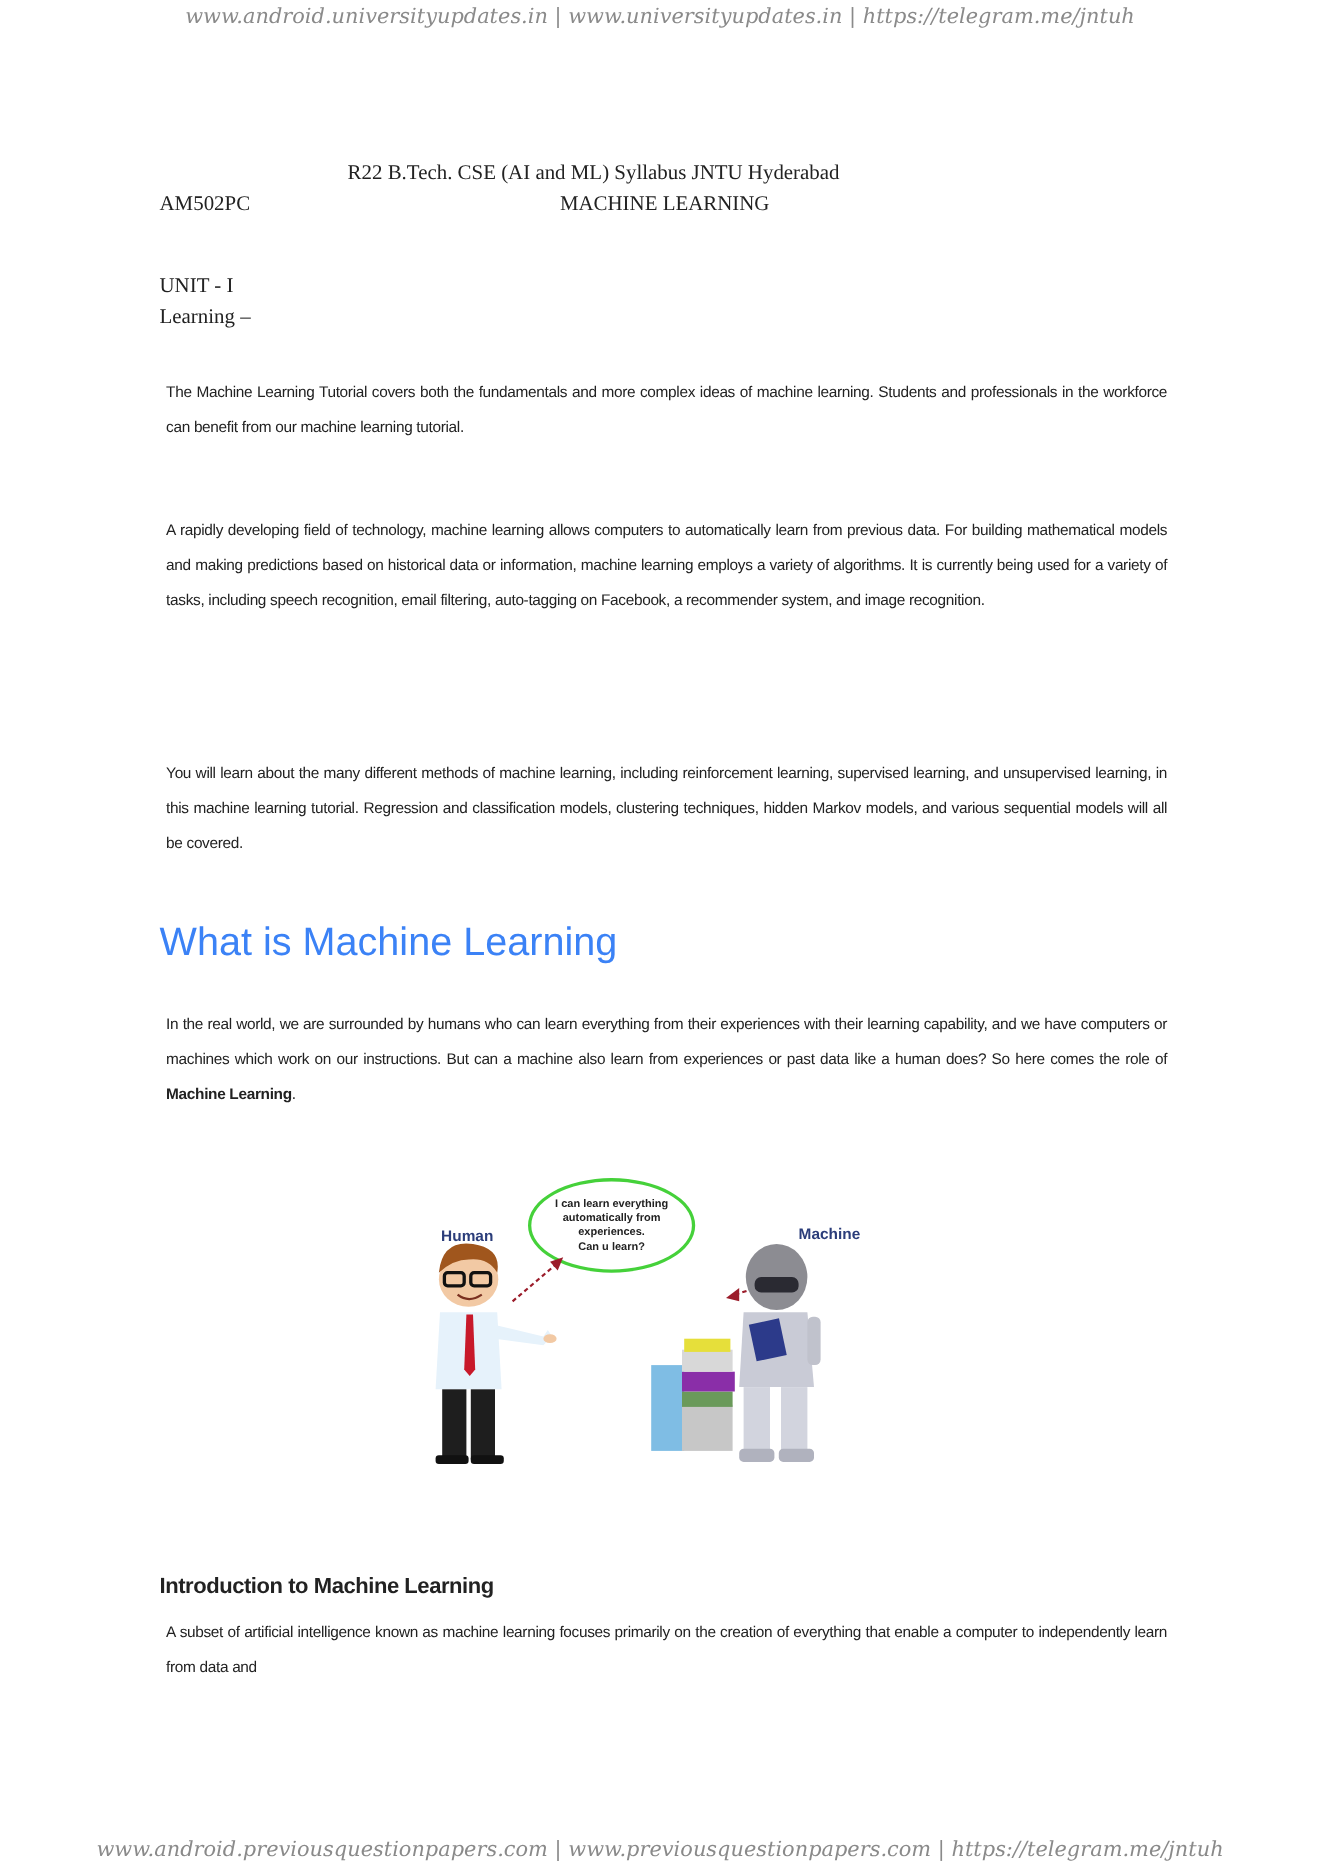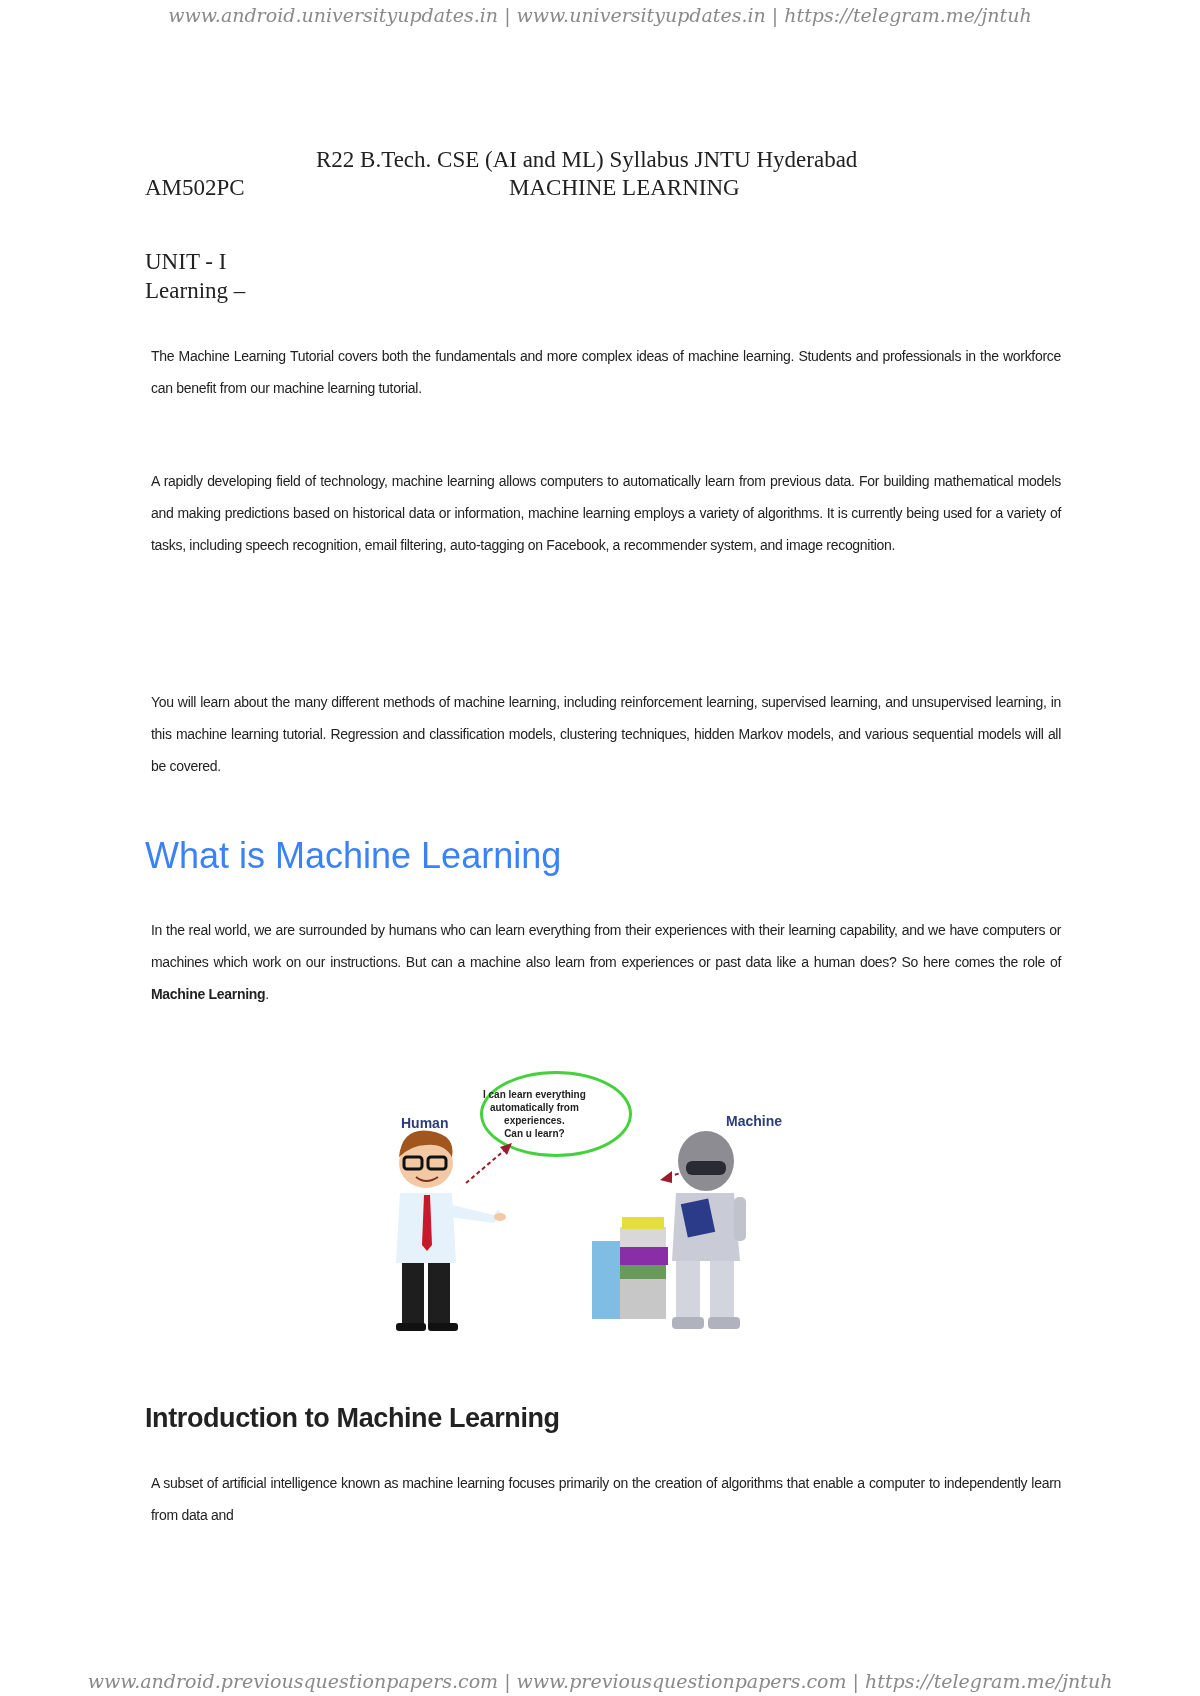--- a/index.html
+++ b/index.html
@@ -1,26 +1,26 @@
 <!DOCTYPE html>
 <html><head>
 <meta charset="utf-8">
 <style>
   html, body { margin:0; padding:0; }
   body { width:1200px; height:1696px; background:#ffffff; position:relative; overflow:hidden; color:#222; }
   .abs { position:absolute; }
   .wm { font-family:"DejaVu Serif", serif; font-style:italic; color:#8a8a8a; font-size:19px; white-space:nowrap; left:0; width:1200px; text-align:center; }
-  .serif { font-family:"Liberation Serif", serif; font-size:23px; color:#222; white-space:nowrap; }
+  .serif { font-family:"Liberation Serif", serif; font-size:19px; color:#222; white-space:nowrap; }
   .body-p { font-family:"Liberation Sans", sans-serif; font-size:14px; line-height:32px; color:#222; left:145px; width:910px; text-align:justify; margin:6px; letter-spacing:-0.3px; }
   .body-p b { font-weight:bold; }
   .h2 { font-family:"Liberation Sans", sans-serif; font-size:36px; color:#3b82f6; left:145px; white-space:nowrap; }
-  .h3 { font-family:"Liberation Sans", sans-serif; font-size:27px; font-weight:bold; color:#222; left:145px; white-space:nowrap; letter-spacing:-0.4px; }
+  .h3 { font-family:"Liberation Sans", sans-serif; font-size:20px; font-weight:bold; color:#222; left:145px; white-space:nowrap; letter-spacing:-0.4px;margin-top:28px; }
   .figure { left:384px; top:1065px; width:400px; height:272px; }
   .fig-label { font-family:"Liberation Sans", sans-serif; font-weight:bold; font-size:14px; color:#2b3d7a; }
-  .bubble { position:absolute; border:3px solid #45d13a; border-radius:50%; display:flex; align-items:center; text-align:center; font-family:"Liberation Sans", sans-serif; font-size:10px; font-weight:bold; color:#222; line-height:13px; box-sizing:border-box; }
+  .bubble { position:absolute; border:3px solid #45d13a; border-radius:50%; display:flex; align-items:center; justify-content:center; text-align:center; font-family:"Liberation Sans", sans-serif; font-size:10px; font-weight:bold; color:#222; line-height:13px; box-sizing:border-box; }
 </style>
 </head>
 <body>
 
 <div class="abs wm" style="top:4px;">www.android.universityupdates.in | www.universityupdates.in | https://telegram.me/jntuh</div>
 
 <div class="abs serif" style="left:316px; top:147px;">R22 B.Tech. CSE (AI and ML) Syllabus JNTU Hyderabad</div>
 <div class="abs serif" style="left:145px; top:175px;">AM502PC</div>
 <div class="abs serif" style="left:509px; top:175px;">MACHINE LEARNING</div>
 
@@ -89,15 +89,15 @@
       <rect x="326" y="196" width="24" height="58" fill="#d2d4de"></rect>
       <rect x="288" y="252" width="32" height="12" rx="4" fill="#b0b2be"></rect>
       <rect x="324" y="252" width="32" height="12" rx="4" fill="#b0b2be"></rect>
       <rect x="350" y="132" width="12" height="44" rx="5" fill="#c0c2cc"></rect>
     </g>
   </svg>
 </div>
 
 <div class="abs h3" style="top:1403px;">Introduction to Machine Learning</div>
 
-<p class="abs body-p" style="top:1461px;">A subset of artificial intelligence known as machine learning focuses primarily on the creation of algorithms that enable a computer to independently learn from data and</p>
+<p class="abs body-p" style="top:1461px;">A subset of artificial intelligence known as machine learning focuses primarily on the creation of everything that enable a computer to independently learn from data and</p>
 
 <div class="abs wm" style="top:1670px;">www.android.previousquestionpapers.com | www.previousquestionpapers.com | https://telegram.me/jntuh</div>
 
 </body></html>

